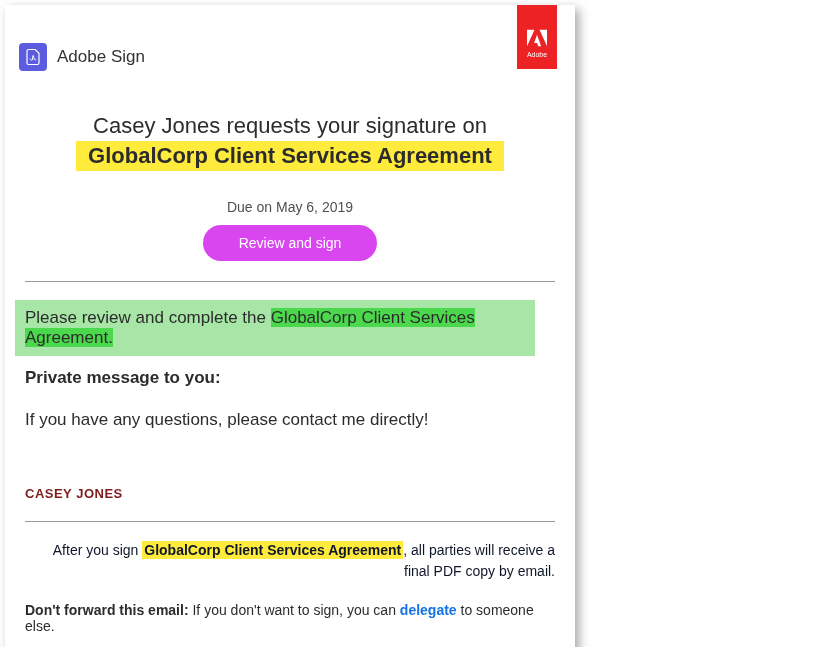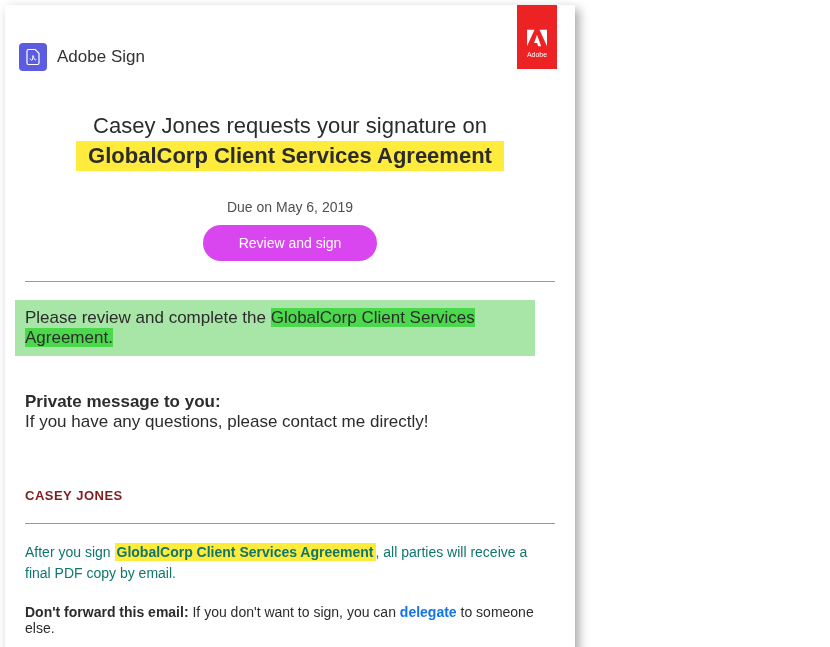--- a/index.html
+++ b/index.html
@@ -110,45 +110,47 @@
       font-size: 17px;
       color: #2c2c2c;
     }
     .instruction-highlight {
       background: #4cd84c;
     }
     .private-heading {
       font-weight: 700;
       font-size: 17px;
       color: #2c2c2c;
-      margin-top: 36px;
+      margin-top: 12px;
     }
     .private-body {
       font-size: 17px;
       color: #2c2c2c;
+      margin-top: 22px;
     }
     .sender-block {
       margin-top: 56px;
     }
     .sender-name {
       font-size: 13px;
       font-weight: 700;
       letter-spacing: 0.5px;
       color: #7f1d1d;
     }
     .sender-email {
       font-size: 15px;
       color: #1473e6;
       font-weight: 600;
       margin-top: 4px;
     }
     .footer-text {
       font-size: 14px;
-      color: #0f766e;
+      color: #0f172a;
       line-height: 1.5;
+      text-align: right;
     }
     .footer-highlight {
       background: #ffeb3b;
       font-weight: 700;
       padding: 1px 2px;
     }
     .footer-block2 {
       margin-top: 20px;
       font-size: 14px;
       color: #2c2c2c;

